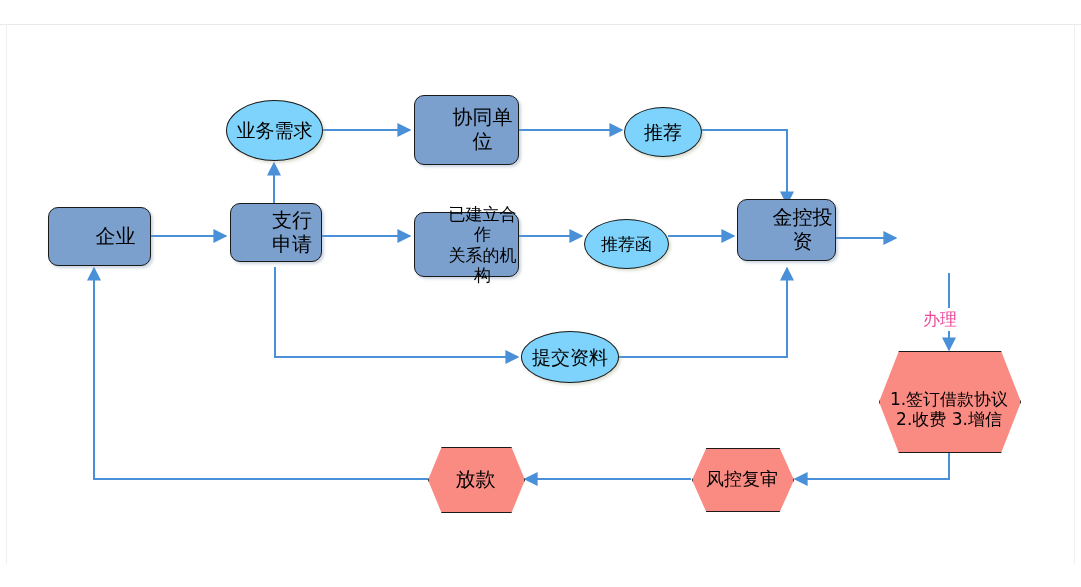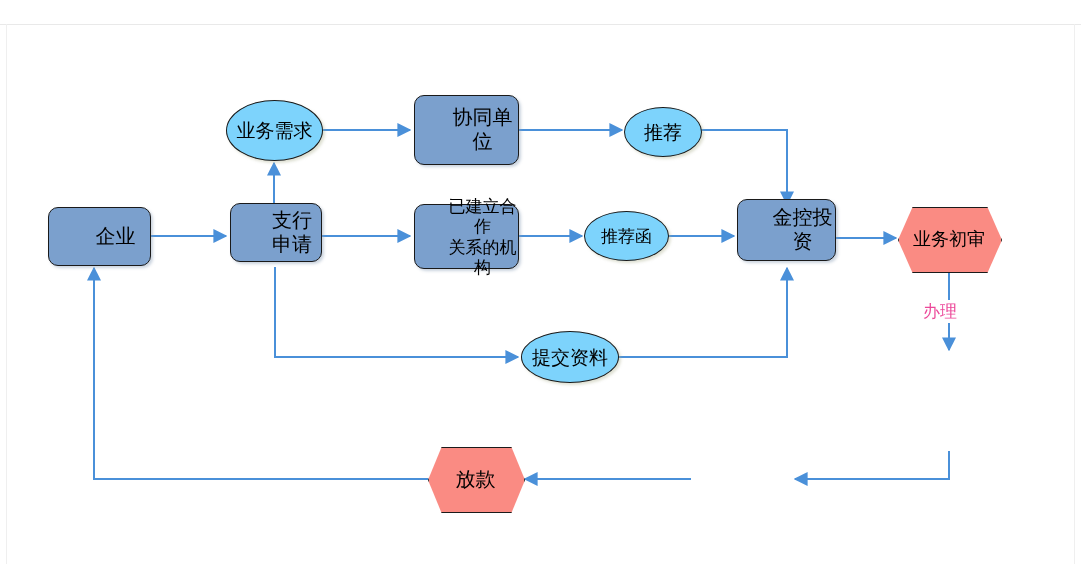--- a/index.html
+++ b/index.html
@@ -80,21 +80,21 @@
   .edge-label {
     position: absolute;
     color: #ec4899;
     z-index: 6;
     background: #ffffff;
     padding: 0 2px;
   }
   .fs20 { font-size: 20px; }
   .fs19 { font-size: 19px; }
   .fs18 { font-size: 18px; }
-  .fs17 { font-size: 17px; }
+  .fs17 { font-size: 17px; margin-top: 8px; }
   .corner-mark {
     position: absolute;
     z-index: 1;
   }
 </style>
 </head>
 <body>
 
 <div id="canvas">
 
@@ -154,26 +154,31 @@
 
   <div class="node rect fs17" style="left:414px;top:204px;width:105px;height:65px;">已建立合作
 关系的机构</div>
 
   <div class="node ellipse fs17" style="left:584px;top:211px;width:85px;height:50px;">推荐函</div>
 
   <div class="node ellipse fs19" style="left:521px;top:331px;width:98px;height:52px;">提交资料</div>
 
   <div class="node rect fs20" style="left:737px;top:199px;width:99px;height:62px;">金控投资</div>
 
-  <div class="hex-wrap" style="left:898px;top:207px;width:102px;height:64px;">
+
+  <div class="hex-wrap" style="left:879px;top:351px;width:140px;height:100px;">
     <div class="hex hex-outline"></div>
-    <div class="hex-label fs18">业务初审</div>
+    <div class="hex-label fs17">1.签订借款协议
+2.收费    3.增信</div>
   </div>
 
-
+  <div class="hex-wrap" style="left:692px;top:448px;width:100px;height:62px;">
+    <div class="hex hex-outline"></div>
+    <div class="hex-label fs18">风控复审</div>
+  </div>
 
   <div class="hex-wrap" style="left:428px;top:447px;width:95px;height:64px;">
     <div class="hex hex-outline"></div>
     <div class="hex-label fs20">放款</div>
   </div>
 
   <div class="edge-label fs17" style="left:921px;top:300px;">办理</div>
 
 </div>
 

